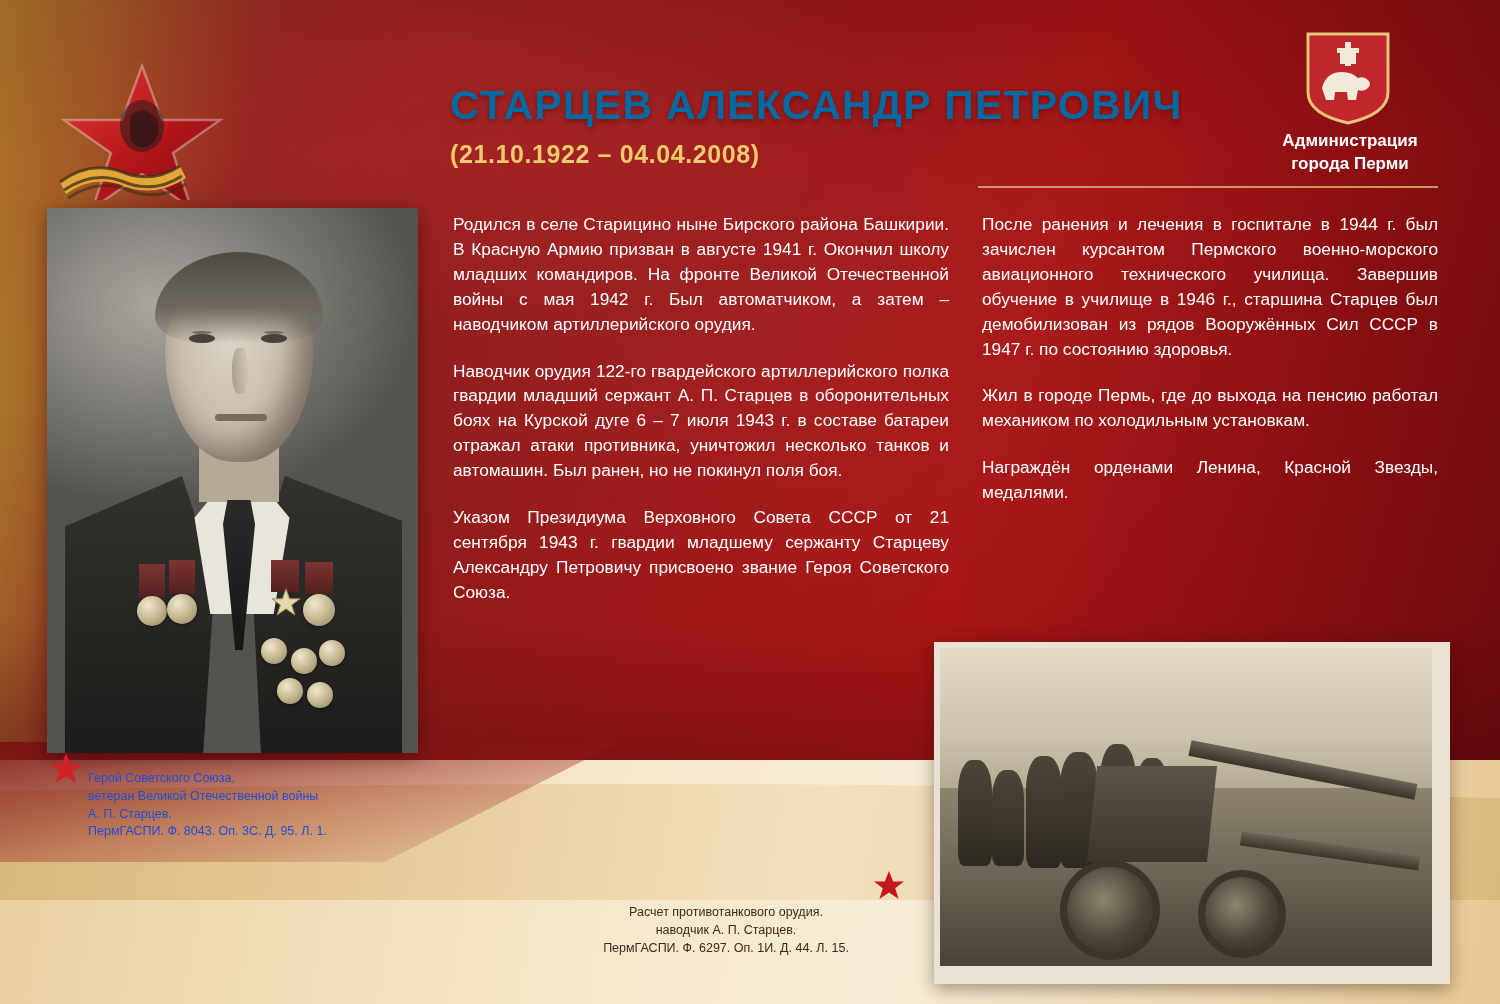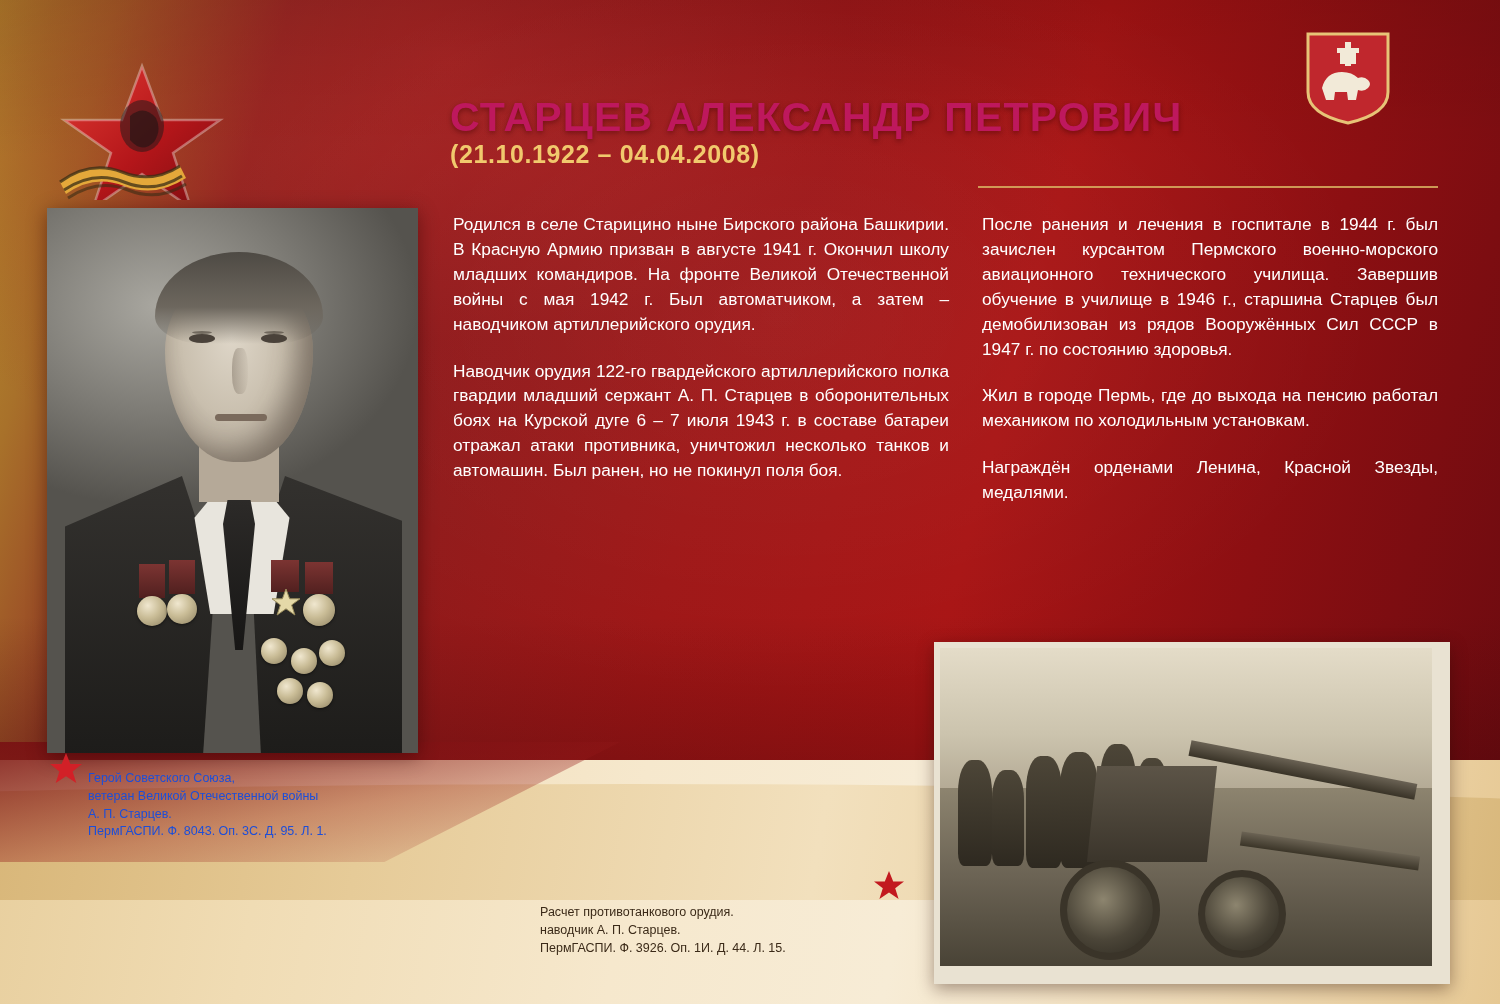--- a/index.html
+++ b/index.html
@@ -69,27 +69,26 @@
     color: #f6e2b0;
     font-size: 19px;
     font-weight: bold;
     line-height: 1.32;
     letter-spacing: 0.6px;
     text-transform: uppercase;
   }
   .hero-name {
     position: absolute;
     left: 450px; top: 82px;
-    color: #be185d;
+    color: #0369a1;
     font-size: 41px;
     font-weight: bold;
     letter-spacing: 1.2px;
     white-space: nowrap;
     text-shadow: 0 2px 5px rgba(60,0,0,0.45);
-    margin-top: 12px;
   }
   .hero-dates {
     position: absolute;
     left: 450px; top: 140px;
     color: #f1c96d;
     font-size: 25px;
     font-weight: bold;
     letter-spacing: 0.6px;
   }
   .admin-emblem {
@@ -270,21 +269,21 @@
     transform: rotate(8deg);
   }
   .g-fig {
     position:absolute; border-radius: 40% 40% 18% 18% / 30% 30% 12% 12%;
     background: linear-gradient(to bottom, #4d4638 0%, #2e2920 100%);
   }
   .gun-caption {
     position: absolute;
     left: 540px; top: 903px;
     width: 372px;
-    text-align: left;
+    text-align: center;
     color: #3b2a18;
     font-size: 12.5px;
     line-height: 1.45;
   }
   .gun-caption-star {
     position: absolute;
     left: 872px; top: 870px;
     width: 34px; height: 32px;
   }
 </style>
@@ -329,20 +328,24 @@
   <div class="admin-emblem">
     <svg width="88" height="96" viewBox="0 0 88 96">
       <path d="M4 4 H84 V62 Q84 84 44 93 Q4 84 4 62 Z" fill="#c0272d" stroke="#e7c477" stroke-width="3"></path>
       <g fill="#f2ead8">
         <path d="M18 58 q4 -16 20 -16 q10 0 16 6 q6 -2 10 2 q4 4 0 8 q-4 4 -10 2 l-2 10 h-8 l-1 -8 h-12 l-1 8 h-8 Z"></path>
       </g>
       <rect x="36" y="22" width="16" height="12" fill="#f2ead8"></rect>
       <rect x="41" y="12" width="6" height="24" fill="#f2ead8"></rect>
       <rect x="33" y="18" width="22" height="5" fill="#f2ead8"></rect>
     </svg>
+  </div>
+  <div class="admin-label">
+    <div>Администрация</div>
+    <div>города Перми</div>
   </div>
   <div class="header-rule"></div>
 
   <div class="portrait-frame">
     <div class="portrait">
       <div class="p-bg"></div>
       <div class="p-jacket-l"></div>
       <div class="p-jacket-r"></div>
       <div class="p-shirt"></div>
       <div class="p-neck"></div>
@@ -381,20 +384,21 @@
   <div class="portrait-caption">
     <div>Герой Советского Союза,</div>
     <div>ветеран Великой Отечественной войны</div>
     <div>А. П. Старцев.</div>
     <div>ПермГАСПИ. Ф. 8043. Оп. 3С. Д. 95. Л. 1.</div>
   </div>
 
   <div class="col col-left">
     <p>Родился в селе Старицино ныне Бирского района Башкирии. В Красную Армию призван в августе 1941 г. Окончил школу младших командиров. На фронте Великой Отечественной войны с мая 1942 г. Был автоматчиком, а затем – наводчиком артиллерийского орудия.</p>
     <p>Наводчик орудия 122-го гвардейского артиллерийского полка гвардии младший сержант А. П. Старцев в оборонительных боях на Курской дуге 6 – 7 июля 1943 г. в составе батареи отражал атаки противника, уничтожил несколько танков и автомашин. Был ранен, но не покинул поля боя.</p>
+    <p>Указом Президиума Верховного Совета СССР от 21 сентября 1943 г. гвардии младшему сержанту Старцеву Александру Петровичу присвоено звание Героя Советского Союза.</p>
   </div>
 
   <div class="col col-right">
     <p>После ранения и лечения в госпитале в 1944 г. был зачислен курсантом Пермского военно-морского авиационного технического училища. Завершив обучение в училище в 1946 г., старшина Старцев был демобилизован из рядов Вооружённых Сил СССР в 1947 г. по состоянию здоровья.</p>
     <p>Жил в городе Пермь, где до выхода на пенсию работал механиком по холодильным установкам.</p>
     <p>Награждён орденами Ленина, Красной Звезды, медалями.</p>
   </div>
 
   <div class="gun-frame">
     <div class="gun-photo">
@@ -415,16 +419,16 @@
   </div>
 
   <div class="gun-caption-star">
     <svg width="34" height="32" viewBox="0 0 34 32">
       <polygon points="17,1 21.2,11.4 32,11.4 23.2,18.2 26.6,29 17,22.6 7.4,29 10.8,18.2 2,11.4 12.8,11.4" fill="#c2191f"></polygon>
     </svg>
   </div>
   <div class="gun-caption">
     <div>Расчет противотанкового орудия.</div>
     <div>наводчик А. П. Старцев.</div>
-    <div>ПермГАСПИ. Ф. 3926. Оп. 1И. Д. 44. Л. 15.</div>
+    <div>ПермГАСПИ. Ф. 6297. Оп. 1И. Д. 44. Л. 15.</div>
   </div>
 
 </div>
 
 </body></html>

